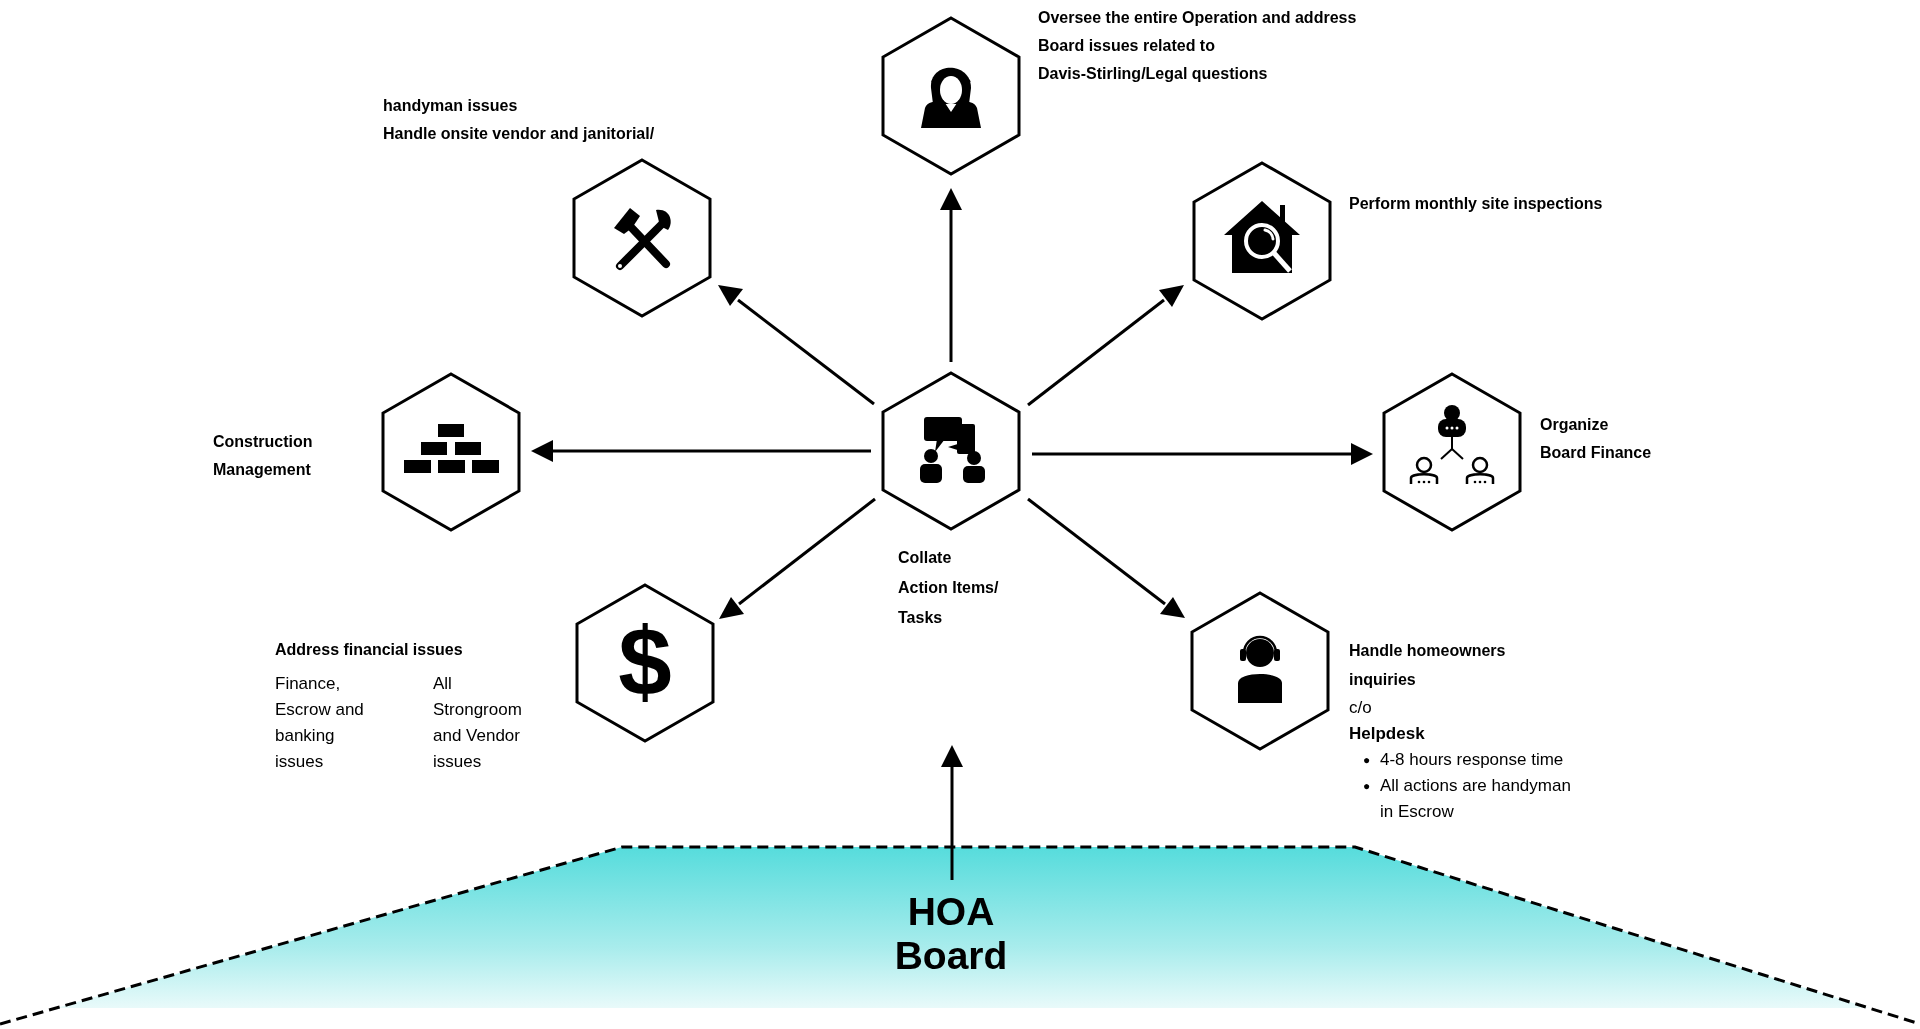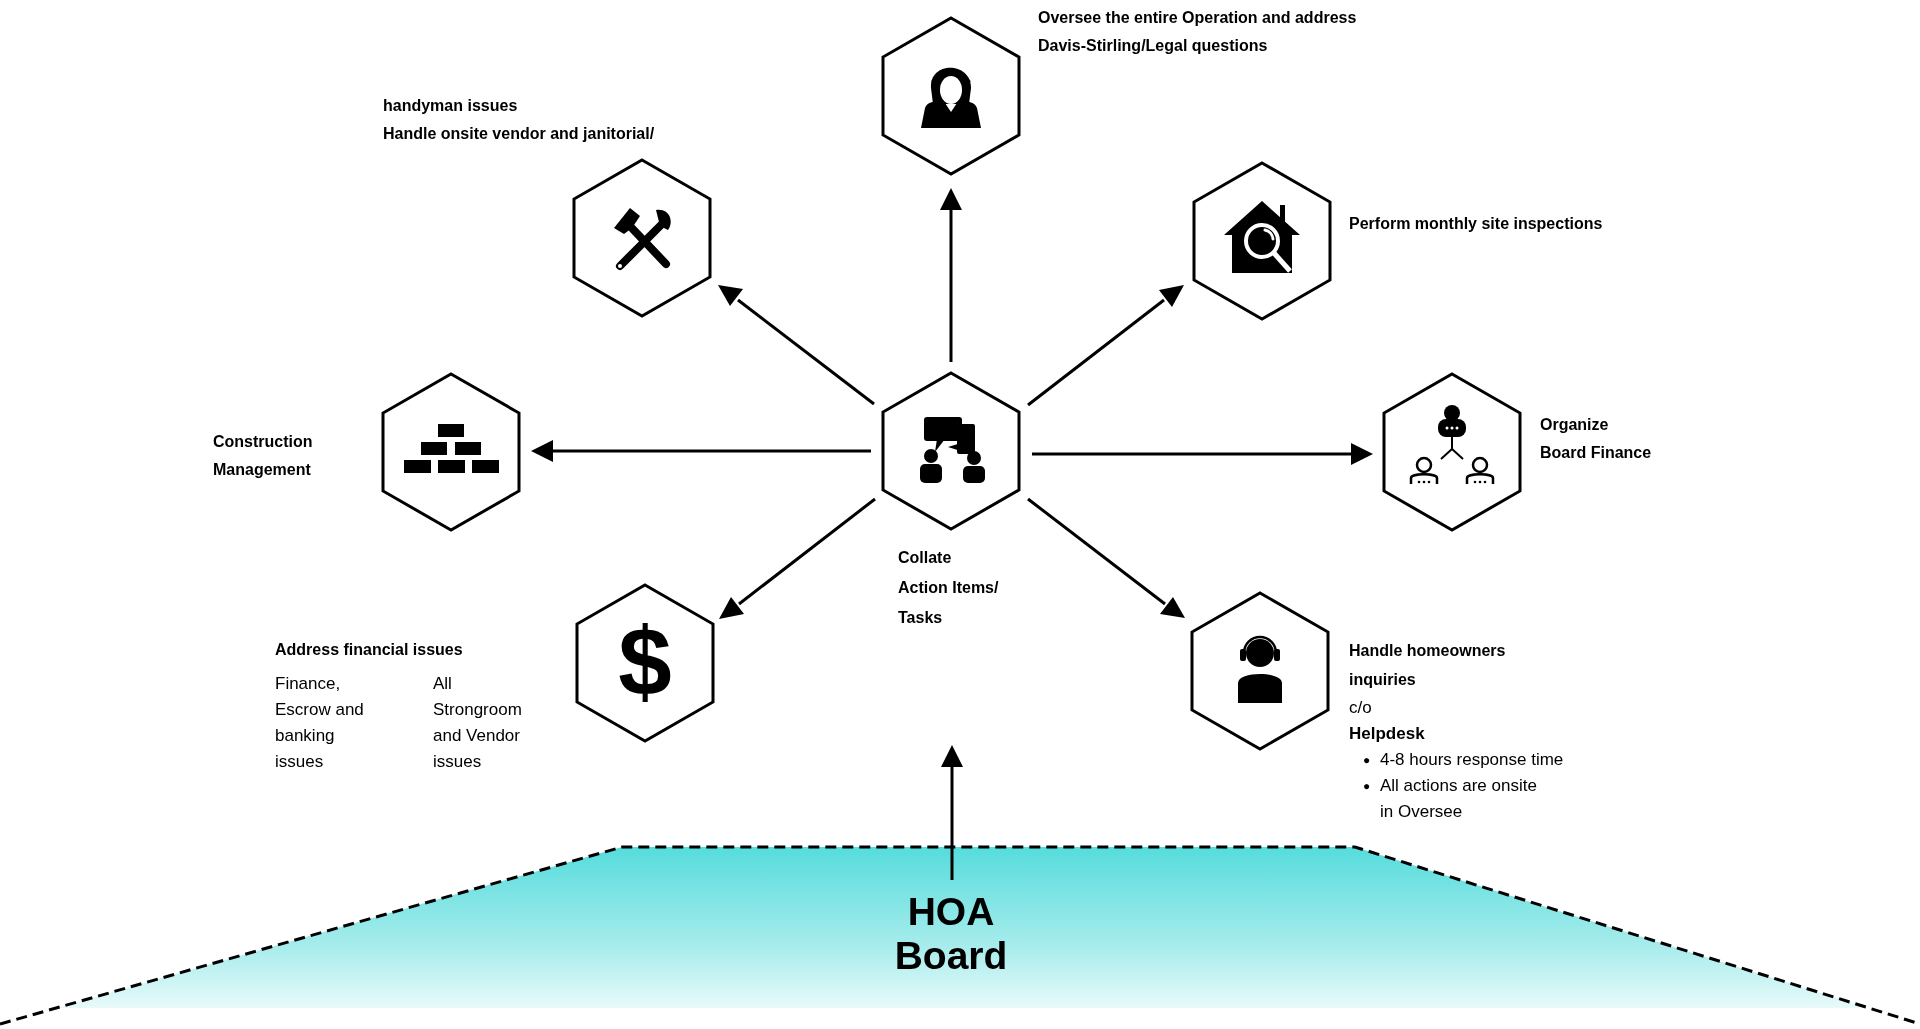--- a/index.html
+++ b/index.html
@@ -145,29 +145,30 @@
     <path d="M-16,-18 A16,16 0 0 1 16,-18" fill="none" stroke="#000" stroke-width="2.5"></path>
     <rect x="-20" y="-22" width="6" height="12" rx="2"></rect>
     <rect x="14" y="-22" width="6" height="12" rx="2"></rect>
     <path d="M-22,32 L-22,12 C-22,0 22,0 22,12 L22,32 Z"></path>
     <line x1="14" y1="-10" x2="6" y2="-2" stroke="#fff" stroke-width="1.5"></line>
   </g>
 </svg>
 
 <div class="lbl" style="left:1038px; top:4px;">
   <div>Oversee the entire Operation and address</div>
+  <div>Board issues related to</div>
   <div>Davis-Stirling/Legal questions</div>
 </div>
 
 <div class="lbl" style="left:383px; top:92px;">
   <div>handyman issues</div>
   <div>Handle onsite vendor and janitorial/</div>
 </div>
 
-<div class="lbl" style="left:1349px; top:210px;">
+<div class="lbl" style="left:1349px; top:190px;">
   <div>Perform monthly site inspections</div>
 </div>
 
 <div class="lbl" style="left:213px; top:428px;">
   <div>Construction</div>
   <div>Management</div>
 </div>
 
 <div class="lbl" style="left:1540px; top:411px;">
   <div>Organize</div>
@@ -198,18 +199,18 @@
 
 <div class="lbl" style="left:1349px; top:636px; line-height:29px;">
   <div>Handle homeowners</div>
   <div>inquiries</div>
 </div>
 <div class="sub" style="left:1349px; top:695px;">
   <div>c/o</div>
   <div style="font-weight:bold;">Helpdesk</div>
   <ul class="bullet-list" style="margin-left:14px;">
     <li>4-8 hours response time</li>
-    <li>All actions are onsite</li>
+    <li>All actions are handyman</li>
   </ul>
-  <div style="margin-left:31px;">in Oversee</div>
+  <div style="margin-left:31px;">in Escrow</div>
 </div>
 
 <div class="board-title">HOA Board</div>
 
 </body></html>

